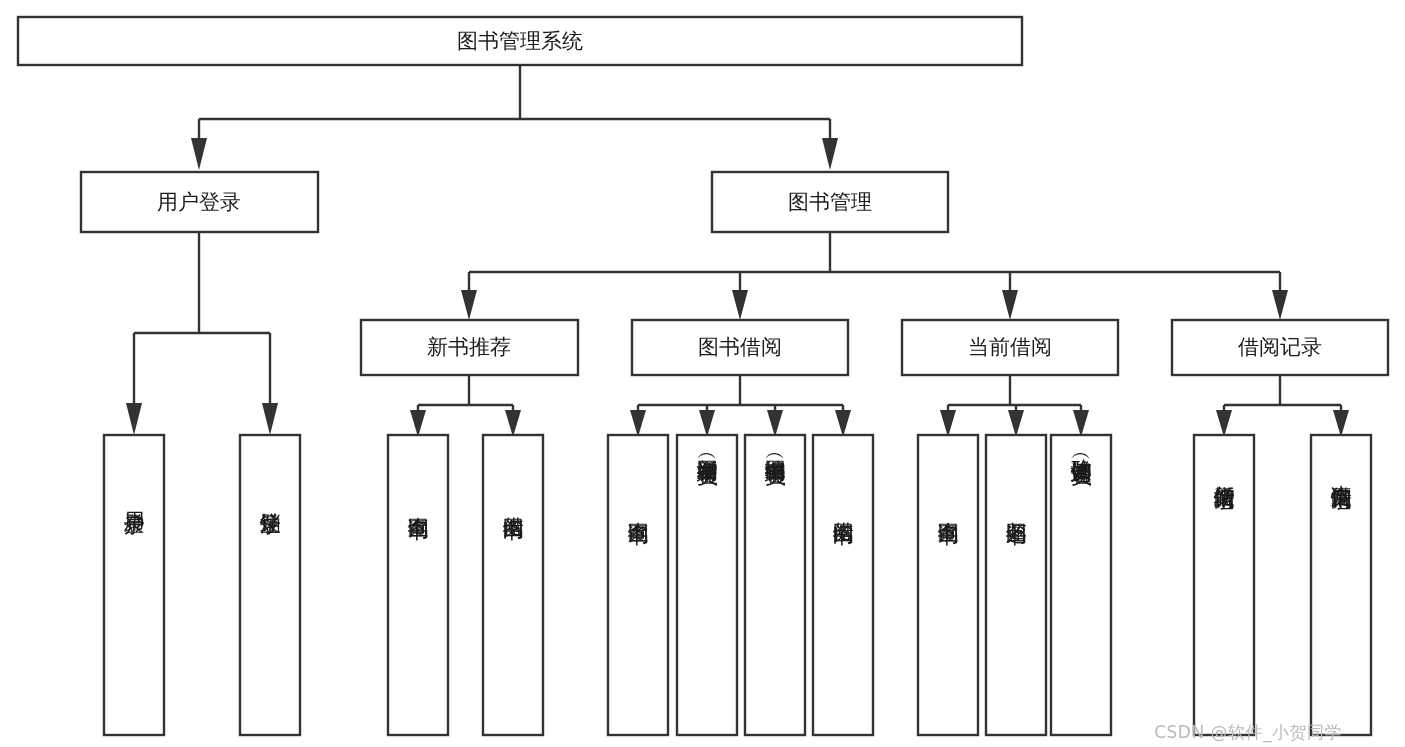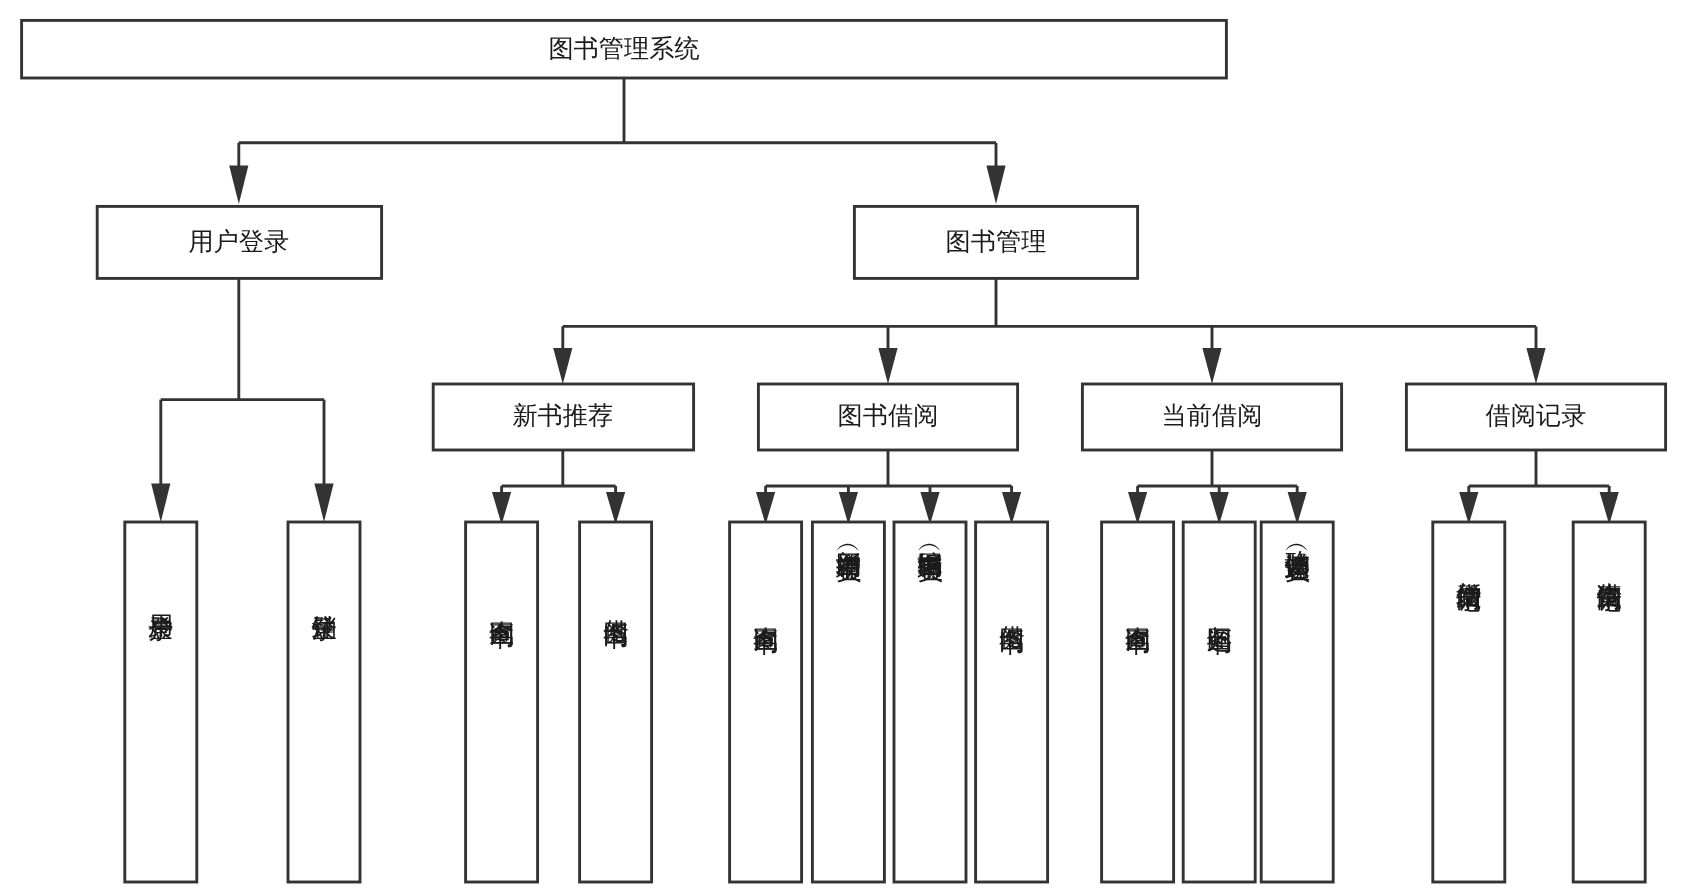--- a/index.html
+++ b/index.html
@@ -238,13 +238,14 @@
     <span class="leaf-label">确认归还（管理员）</span>
   </div>
 
   <div class="leaf-label-wrap" style="left:1194px; top:468px; width:60px; height:267px;">
     <span class="leaf-label">新增借阅记录</span>
   </div>
   <div class="leaf-label-wrap" style="left:1311px; top:468px; width:60px; height:267px;">
     <span class="leaf-label">查询借阅记录</span>
   </div>
 
+  <div class="watermark">CSDN @软件_小贺同学</div>
 </div>
 
 </body></html>

